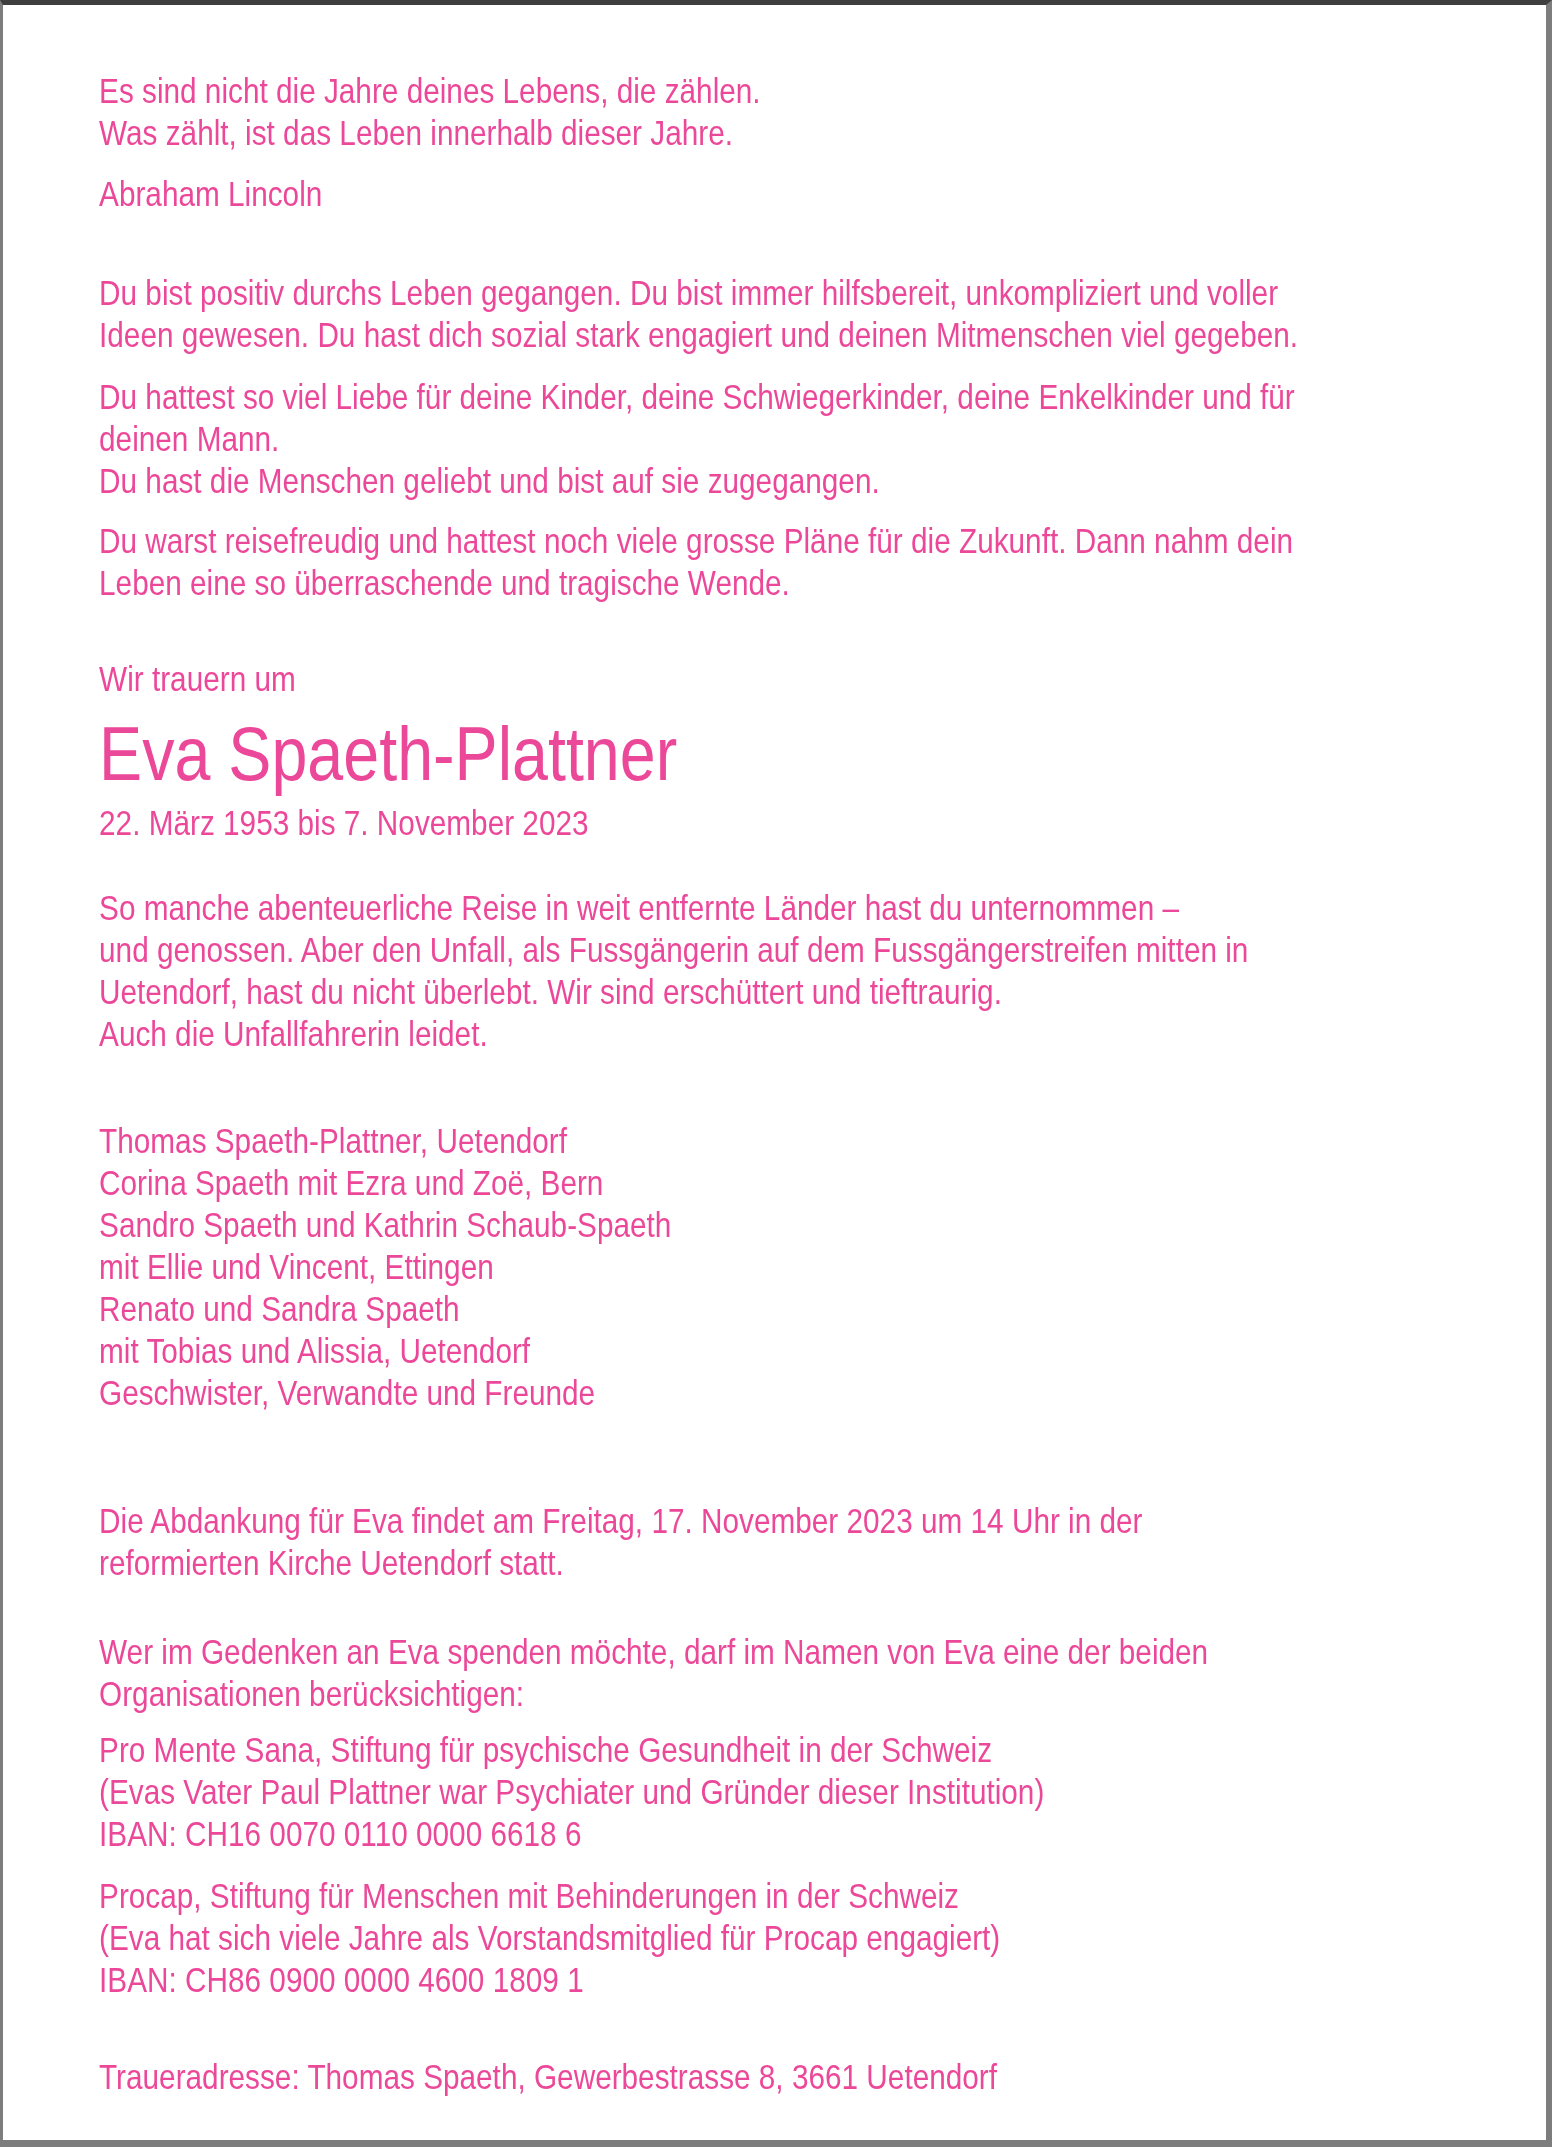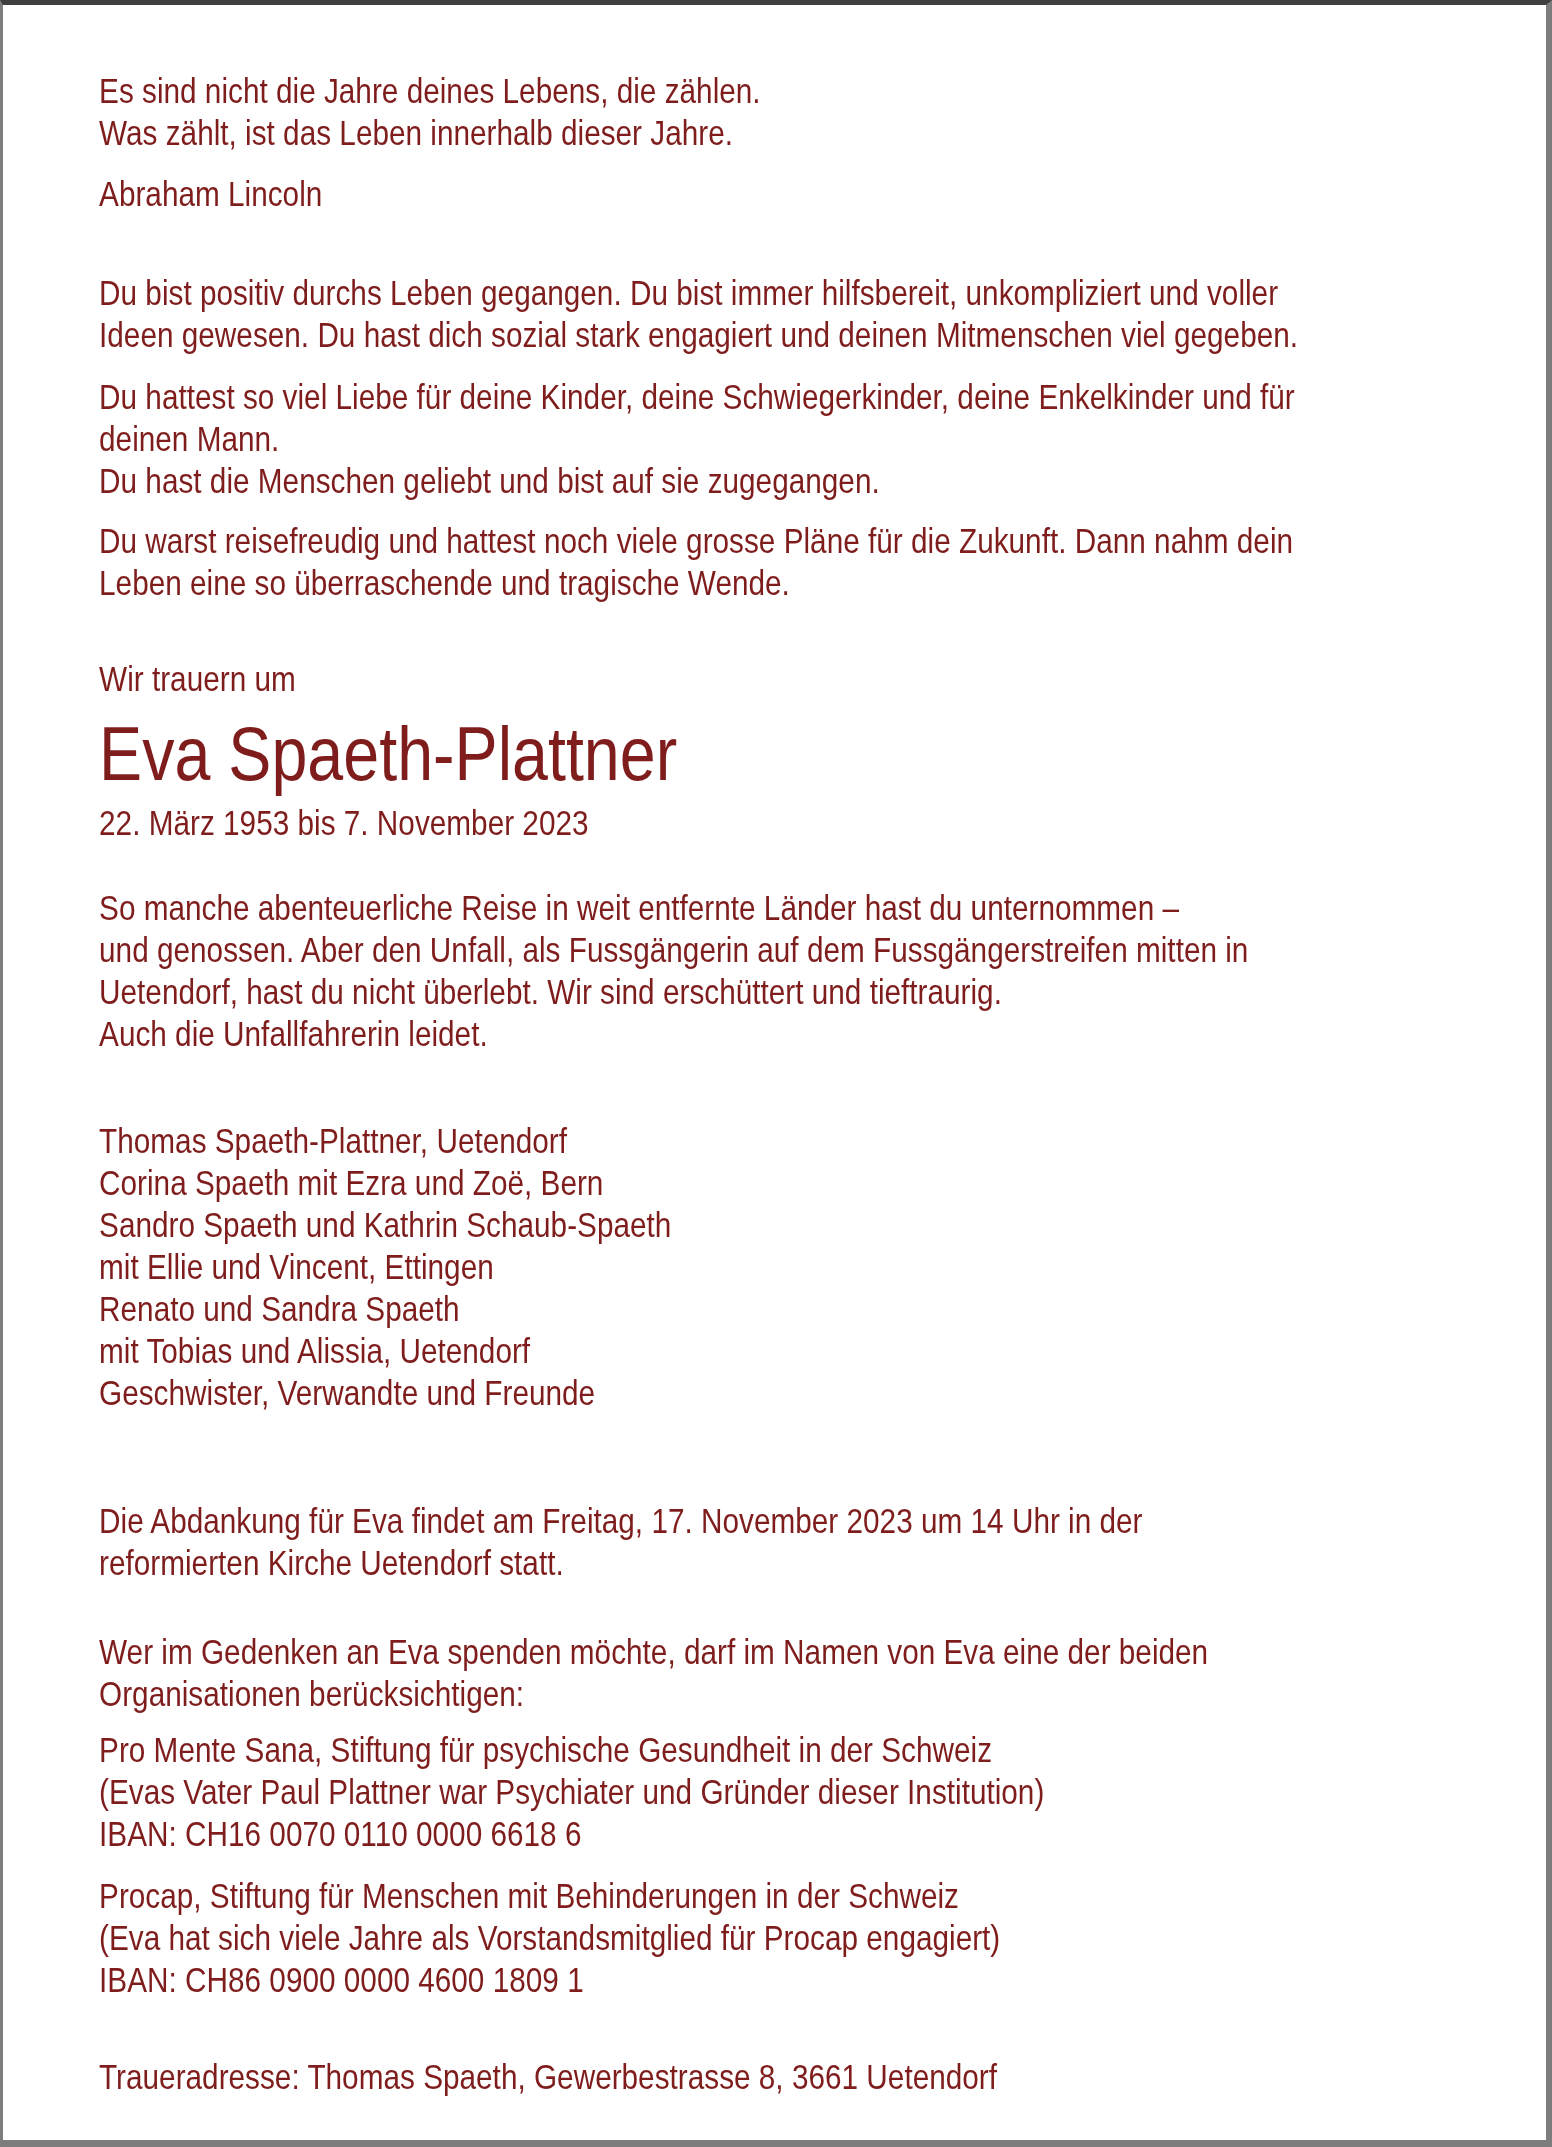--- a/index.html
+++ b/index.html
@@ -12,21 +12,21 @@
     position: relative;
     width: 1552px;
     height: 2147px;
     background: #ffffff;
     border-top: 5px solid #3f3f3f;
     border-left: 3px solid #7d7d7d;
     border-right: 6px solid #7d7d7d;
     border-bottom: 7px solid #7d7d7d;
     overflow: hidden;
     font-family: "Liberation Sans", "DejaVu Sans", sans-serif;
-    color: #7f1d1d;
+    color: #ec4899;
   }
   
   .content {
     width: 1820px;
     padding: 65px 40px 0 113px;
     transform: scaleX(0.85);
     transform-origin: 0 0;
     font-size: 35px;
     line-height: 42px;
     letter-spacing: 0;

